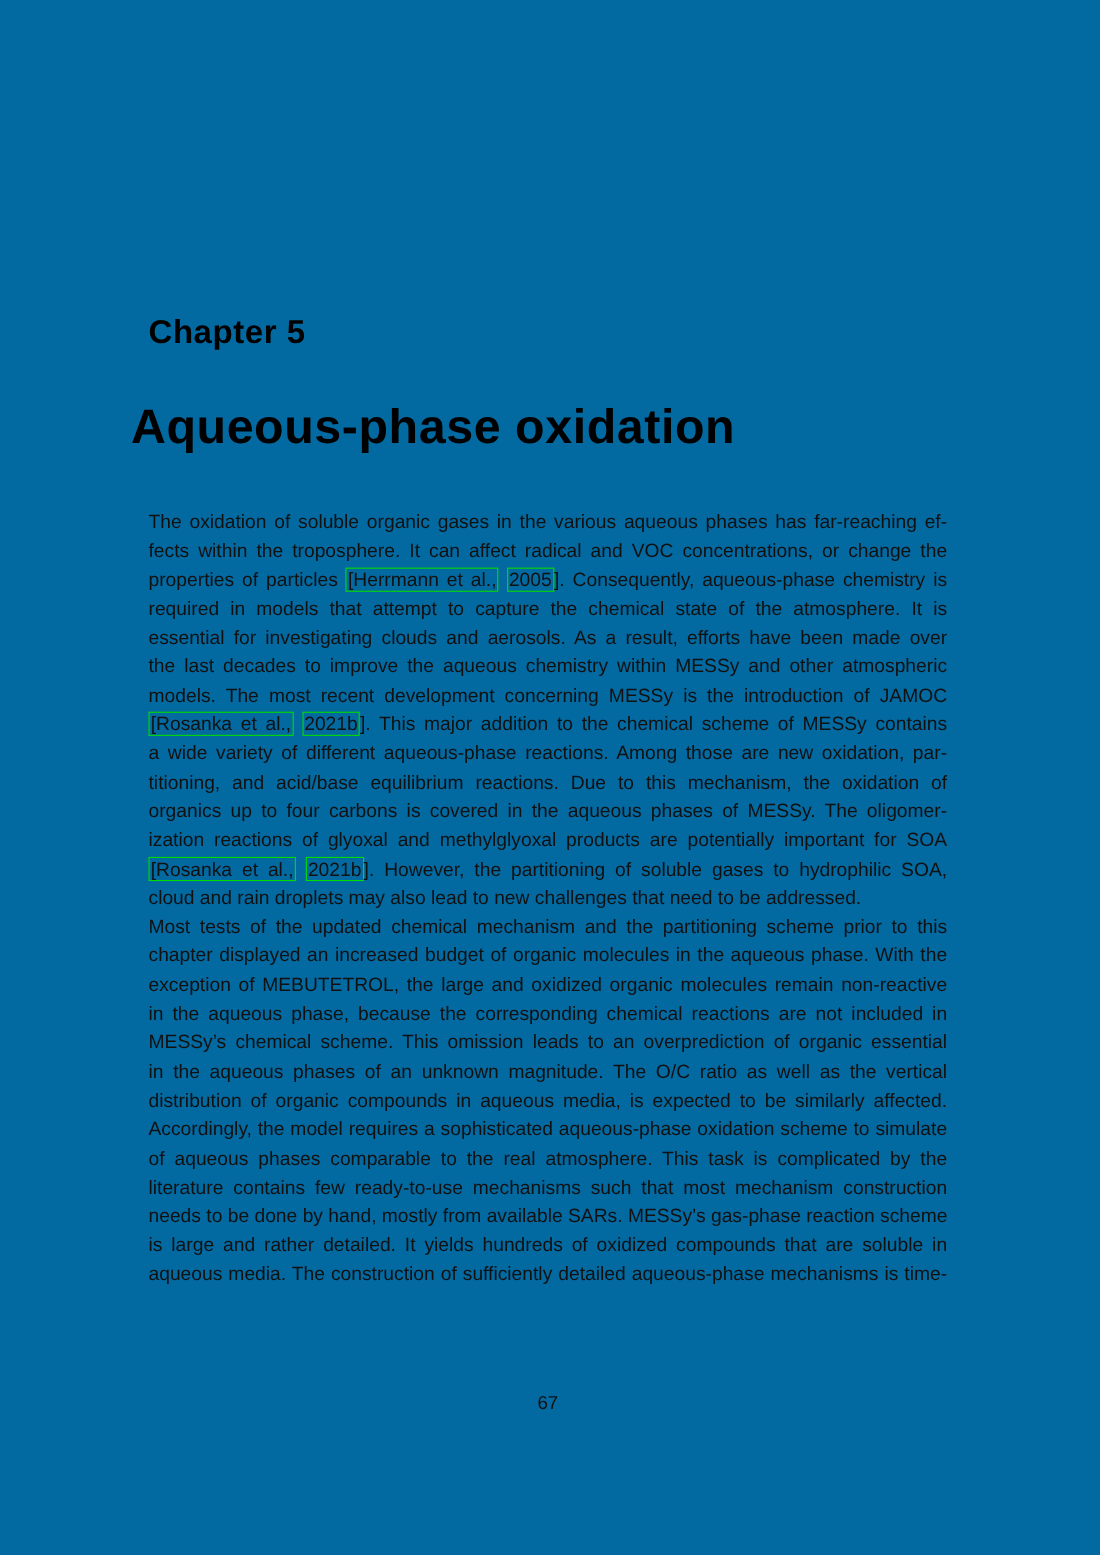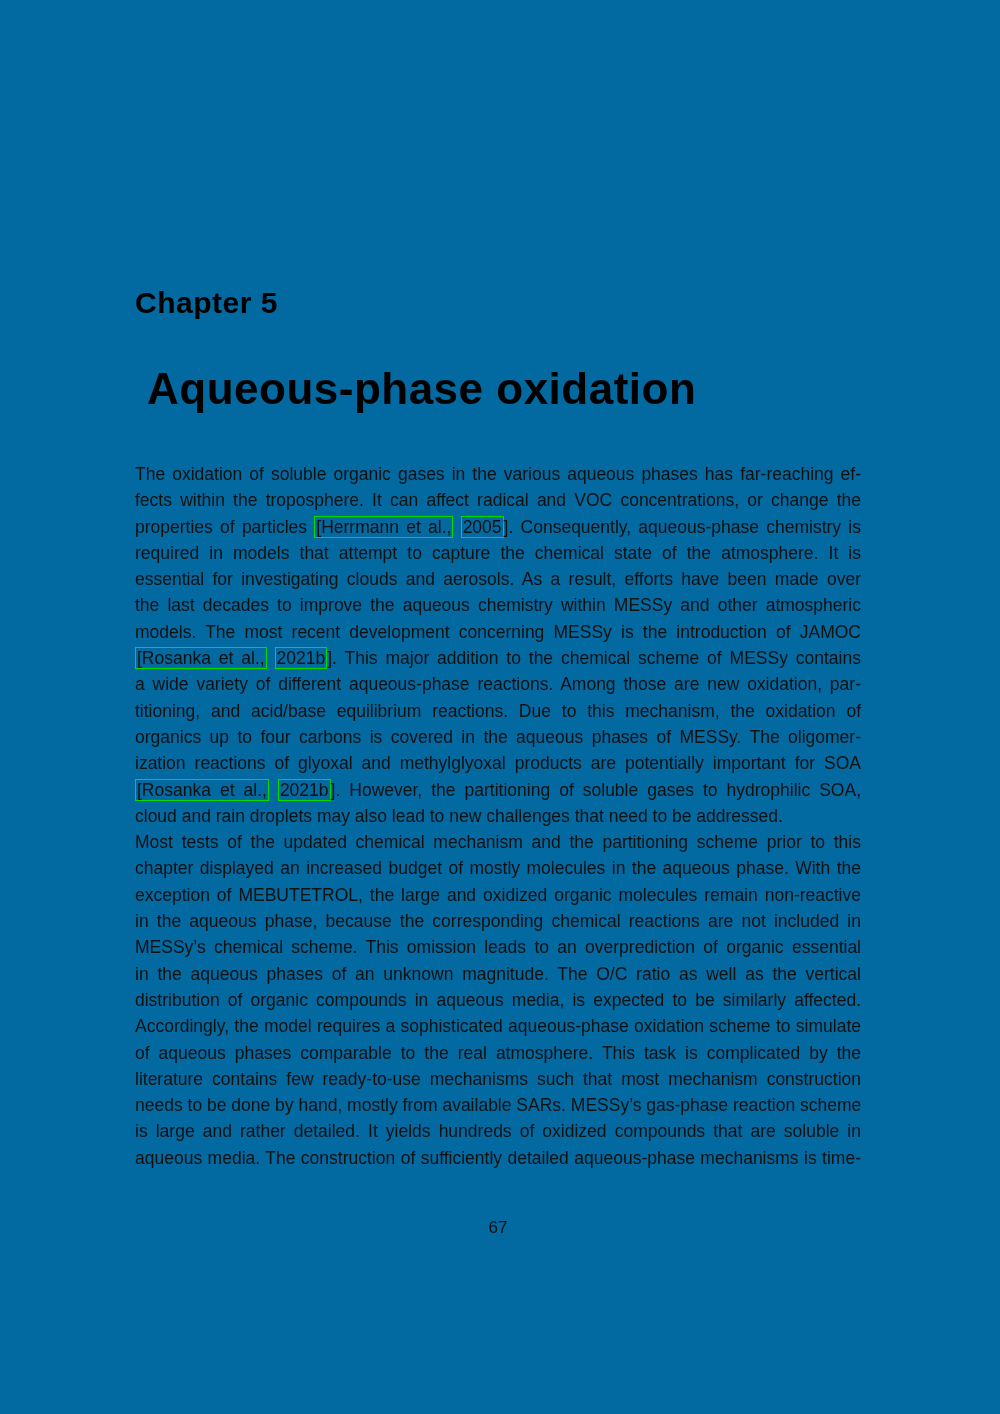--- a/index.html
+++ b/index.html
@@ -20,21 +20,21 @@
     position: absolute;
     left: 135px;
     top: 286px;
     font-size: 30px;
     font-weight: bold;
     letter-spacing: 0.5px;
     color: #000000;
   }
   .doc-title {
     position: absolute;
-    left: 147px;
+    left: 119px;
     top: 364px;
     font-size: 44px;
     font-weight: bold;
     letter-spacing: 0.5px;
     color: #000000;
   }
   .body-text {
     position: absolute;
     left: 135px;
     top: 461px;
@@ -54,21 +54,21 @@
     text-align-last: left;
   }
   .cite-box {
     border: 1px solid var(--cite-color, #00dd00);
     padding: 0 1px;
     margin: 0;
   }
   .page-number {
     position: absolute;
     left: 135px;
-    top: 1218px;
+    top: 1266px;
     width: 726px;
     text-align: center;
     font-size: 17px;
     color: #111111;
   }
 </style>
 </head>
 <body>
 
 <div class="page">
@@ -86,21 +86,21 @@
         <div class="line"><span class="cite-box">[Rosanka et al.,</span><span> </span><span class="cite-box">2021b</span><span>]. This major addition to the chemical scheme of MESSy contains</span></div>
         <div class="line"><span>a wide variety of different aqueous-phase reactions. Among those are new oxidation, par-</span></div>
         <div class="line"><span>titioning, and acid/base equilibrium reactions. Due to this mechanism, the oxidation of</span></div>
         <div class="line"><span>organics up to four carbons is covered in the aqueous phases of MESSy. The oligomer-</span></div>
         <div class="line"><span>ization reactions of glyoxal and methylglyoxal products are potentially important for SOA</span></div>
         <div class="line"><span class="cite-box">[Rosanka et al.,</span><span> </span><span class="cite-box">2021b</span><span>]. However, the partitioning of soluble gases to hydrophilic SOA,</span></div>
         <div class="line end"><span>cloud and rain droplets may also lead to new challenges that need to be addressed.</span></div>
       </div>
       <div class="paragraph">
         <div class="line"><span>Most tests of the updated chemical mechanism and the partitioning scheme prior to this</span></div>
-        <div class="line"><span>chapter displayed an increased budget of mostly molecules in the aqueous phase. With the</span></div>
+        <div class="line"><span>chapter displayed an increased budget of organic molecules in the aqueous phase. With the</span></div>
         <div class="line"><span>exception of MEBUTETROL, the large and oxidized organic molecules remain non-reactive</span></div>
         <div class="line"><span>in the aqueous phase, because the corresponding chemical reactions are not included in</span></div>
         <div class="line"><span>MESSy’s chemical scheme. This omission leads to an overprediction of organic essential</span></div>
         <div class="line"><span>in the aqueous phases of an unknown magnitude. The O/C ratio as well as the vertical</span></div>
         <div class="line"><span>distribution of organic compounds in aqueous media, is expected to be similarly affected.</span></div>
         <div class="line"><span>Accordingly, the model requires a sophisticated aqueous-phase oxidation scheme to simulate</span></div>
         <div class="line"><span>of aqueous phases comparable to the real atmosphere. This task is complicated by the</span></div>
         <div class="line"><span>literature contains few ready-to-use mechanisms such that most mechanism construction</span></div>
         <div class="line"><span>needs to be done by hand, mostly from available SARs. MESSy’s gas-phase reaction scheme</span></div>
         <div class="line"><span>is large and rather detailed. It yields hundreds of oxidized compounds that are soluble in</span></div>

